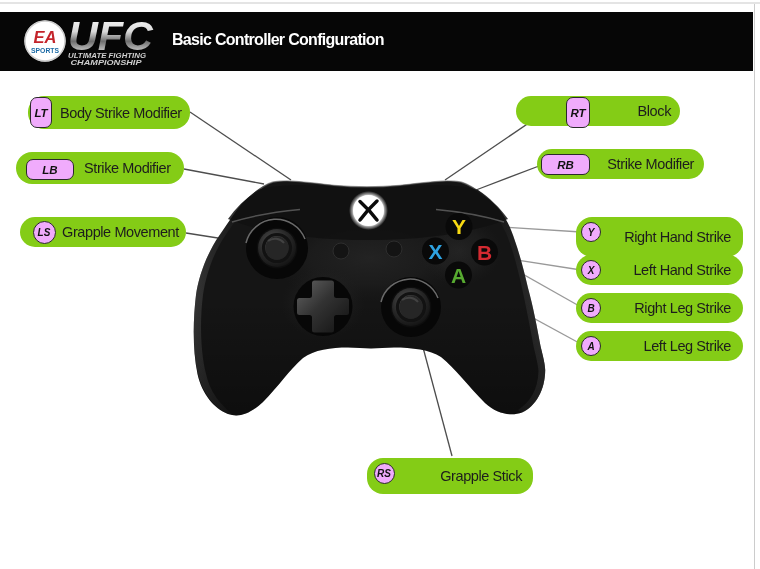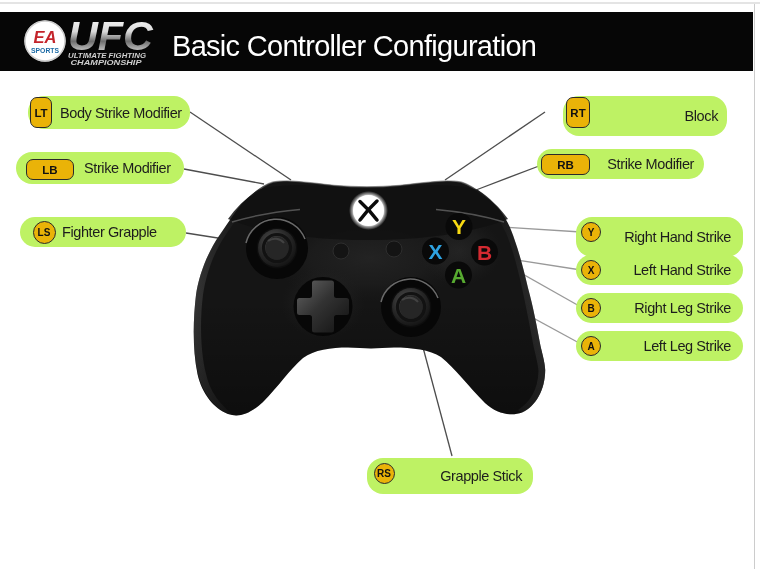--- a/index.html
+++ b/index.html
@@ -1,23 +1,23 @@
 <!DOCTYPE html>
 <html><head>
 <meta charset="utf-8">
 <style>
 html,body{margin:0;padding:0;}
 body{width:760px;height:569px;background:#ffffff;font-family:"Liberation Sans",sans-serif;position:relative;overflow:hidden;}
 .hairline-top{position:absolute;left:0;top:2px;width:760px;height:2px;background:#e4e4e4;}
 .hairline-right{position:absolute;left:754px;top:4px;width:1px;height:565px;background:#cccccc;}
 .header{position:absolute;left:0;top:12px;width:753px;height:59px;background:#060606;}
-.title{position:absolute;left:172px;top:32px;color:#ffffff;font-size:29px;letter-spacing:-0.7px;font-weight:normal;line-height:1;white-space:nowrap;}
-.pill{position:absolute;background:#bef264;border-radius:16px;}
+.title{position:absolute;left:172px;top:32px;color:#ffffff;font-size:16px;letter-spacing:-0.7px;font-weight:bold;line-height:1;white-space:nowrap;}
+.pill{position:absolute;background:#84cc16;border-radius:16px;}
 .pill .txt{position:absolute;top:0;height:100%;display:flex;align-items:center;font-size:14.5px;letter-spacing:-0.4px;color:#1d1d1d;white-space:nowrap;}
-.badge{position:absolute;background:#eab308;border:1.6px solid #2a2a2a;box-sizing:border-box;display:flex;align-items:center;justify-content:center;font-weight:bold;color:#111;}
+.badge{position:absolute;background:#f0abfc;border:1.6px solid #2a2a2a;box-sizing:border-box;display:flex;align-items:center;justify-content:center;font-weight:bold;color:#111;font-style:italic;}
 .badge.sq{border-radius:7px;font-size:11.5px;}
 .badge.circ{border-radius:50%;font-size:10px;}
 svg{position:absolute;left:0;top:0;}
 </style>
 </head>
 <body>
 <div class="hairline-top"></div>
 <div class="hairline-right"></div>
 <div class="header"></div>
 
@@ -218,25 +218,25 @@
   <div class="txt" style="left:32px;">Body Strike Modifier</div>
 </div>
 <div class="badge sq" style="left:30px;top:97px;width:22px;height:31px;">LT</div>
 
 <div class="pill" style="left:16px;top:152px;width:168px;height:32px;">
   <div class="txt" style="left:68px;">Strike Modifier</div>
 </div>
 <div class="badge sq" style="left:26px;top:159px;width:48px;height:21px;">LB</div>
 
 <div class="pill" style="left:20px;top:217px;width:166px;height:30px;">
-  <div class="txt" style="left:42px;">Fighter Grapple</div>
+  <div class="txt" style="left:42px;">Grapple Movement</div>
 </div>
 <div class="badge circ" style="left:32.5px;top:220.5px;width:23px;height:23px;">LS</div>
 
-<div class="pill" style="left:563px;top:96px;width:164px;height:40px;">
+<div class="pill" style="left:516px;top:96px;width:164px;height:30px;">
   <div class="txt" style="right:9px;">Block</div>
 </div>
 <div class="badge sq" style="left:554px;top:97px;width:24px;height:31px;margin-left:12px;">RT</div>
 
 <div class="pill" style="left:537px;top:149px;width:167px;height:30px;">
   <div class="txt" style="right:10px;">Strike Modifier</div>
 </div>
 <div class="badge sq" style="left:541px;top:154px;width:49px;height:21px;">RB</div>
 
 <div class="pill" style="left:576px;top:217px;width:167px;height:40px;">

